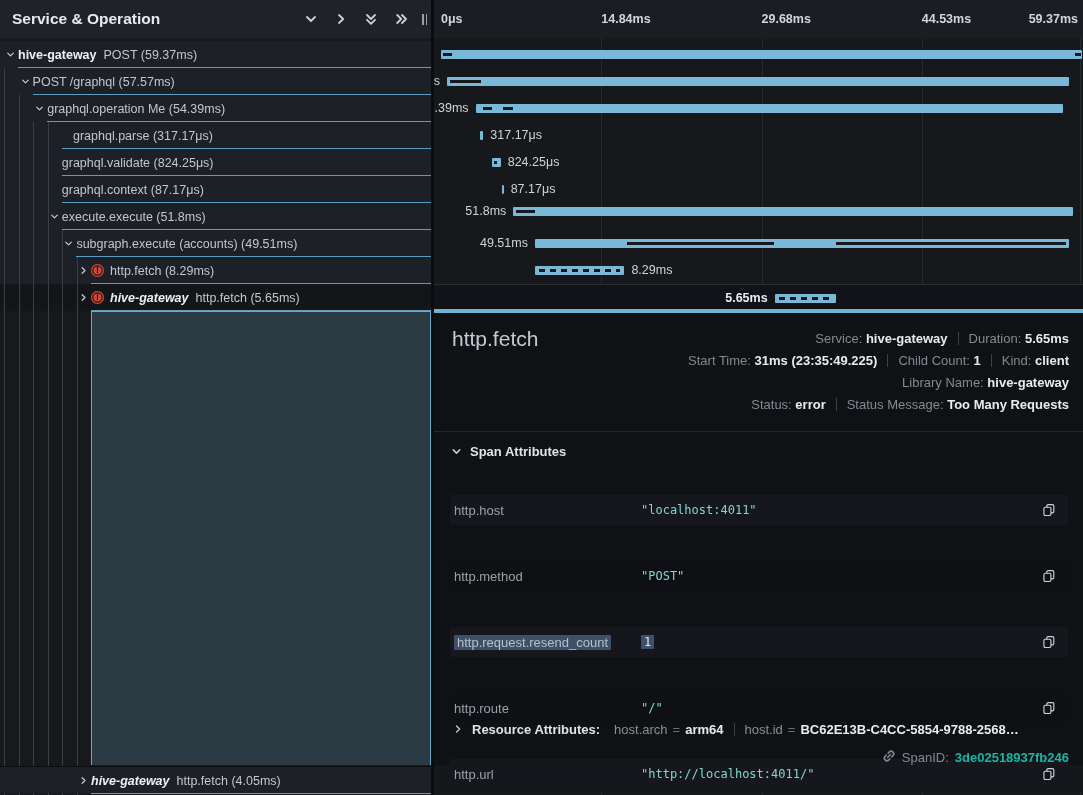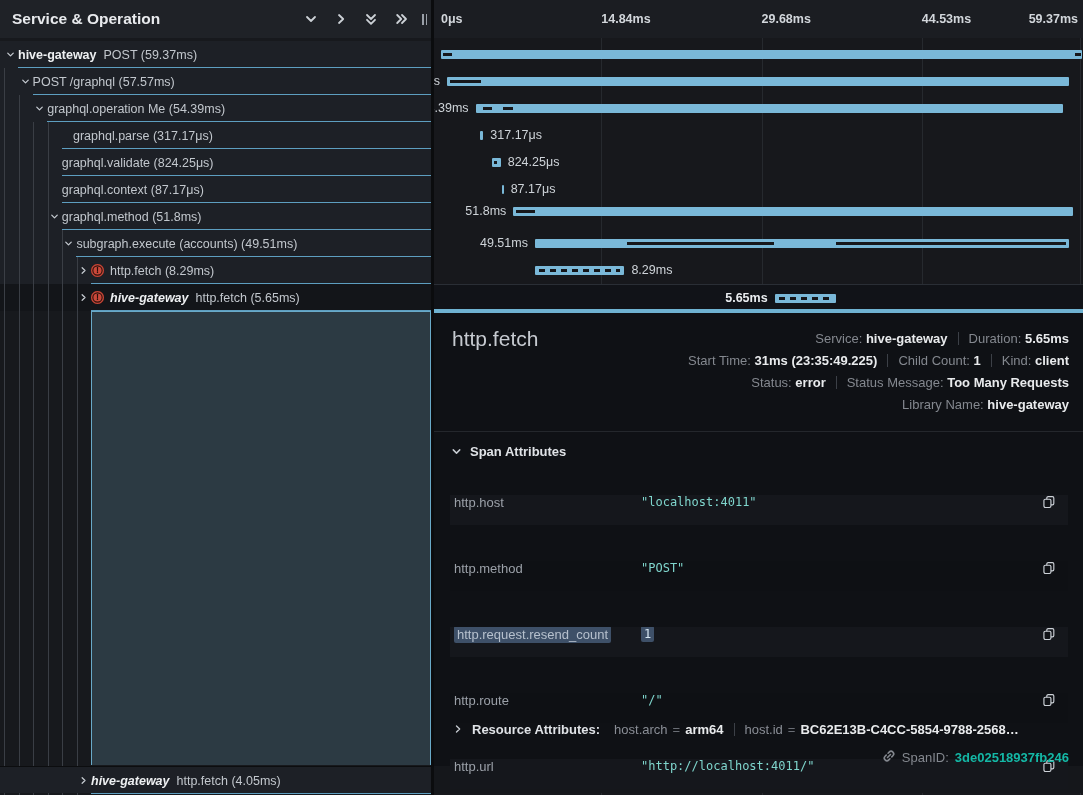--- a/index.html
+++ b/index.html
@@ -47,21 +47,21 @@
   
   #detail{position:absolute;left:0;top:311px;width:649px;height:455px;background:#0f1115;border-top:2px solid #6fb2d1;}
   #d-title{position:absolute;left:18px;top:14px;font-size:21px;color:#c6cad0;}
   #d-meta{position:absolute;right:14px;top:15px;text-align:right;font-size:13px;line-height:22px;color:#84888f;}
   #d-meta b{color:#e9ebed;font-weight:bold;}
   .vsep{display:inline-block;width:1px;height:13px;background:#3c4047;margin:0 10px;vertical-align:-2px;}
   #d-attrs{position:absolute;left:0;top:118px;width:649px;border-top:1px solid #24272c;}
   #d-attrs-head{display:flex;align-items:center;gap:7px;margin:12px 0 8px 16px;font-size:13px;font-weight:bold;color:#dfe2e6;cursor:pointer;}
   #d-attrs-head .chev{color:#c6cbd1;display:flex;}
   #attr-table{margin:0 15px 0 16px;}
-  .arow{position:relative;height:30px;display:flex;font-size:13px;margin-top:36px;}
+  .arow{position:relative;height:30px;display:flex;align-items:center;font-size:13px;margin-top:36px;}
   .arow:nth-child(odd){background:#15171c;}
   .arow:nth-child(even){background:#0e1014;}
   .akey{flex:0 0 191px;padding-left:4px;color:#9ba0a8;overflow:hidden;text-overflow:ellipsis;white-space:nowrap;}
   .aval{flex:1 1 auto;font-family:"DejaVu Sans Mono",monospace;font-size:12px;color:#7fd6cd;white-space:nowrap;overflow:hidden;}
   .aval.num{color:#8a88f0;}
   .akey .hl,.aval .hl{background:#3e5068;border-radius:2px;padding:1px 3px;}
   .akey .hl{color:#b6c0cd;}
   .aval .hl{color:#d6e6f2;}
   .acopy{flex:0 0 auto;margin-right:12px;color:#cdd2d8;cursor:pointer;display:flex;}
   #d-resource{position:absolute;left:18px;top:402px;height:28px;display:flex;align-items:center;font-size:13px;color:#dfe2e6;cursor:pointer;white-space:nowrap;}
@@ -122,21 +122,21 @@
           <span class="tchev"></span>
           <span class="opname">graphql.context (87.17μs)</span>
           <div class="bline" style="left: 61.8px;"></div>
         </div>
         <div class="trow" style="top: 203px; padding-left: 48.8px;">
           <span class="tchev">
             <svg width="11" height="11" viewBox="0 0 16 16" fill="none" stroke="currentColor" stroke-width="1.8" stroke-linecap="round" stroke-linejoin="round">
               <path d="M4 6l4 4 4-4"></path>
             </svg>
           </span>
-          <span class="opname">graphql.method (51.8ms)</span>
+          <span class="opname">execute.execute (51.8ms)</span>
           <div class="bline" style="left: 61.8px;"></div>
         </div>
         <div class="trow" style="top: 230px; padding-left: 63.4px;">
           <span class="tchev">
             <svg width="11" height="11" viewBox="0 0 16 16" fill="none" stroke="currentColor" stroke-width="1.8" stroke-linecap="round" stroke-linejoin="round">
               <path d="M4 6l4 4 4-4"></path>
             </svg>
           </span>
           <span class="opname">subgraph.execute (accounts) (49.51ms)</span>
           <div class="bline" style="left: 76.4px;"></div>
@@ -286,22 +286,22 @@
           <div class="stripe"></div>
         </div>
         <span class="blabel" style="right: 65.9783px; text-decoration: underline;">4.05ms</span>
       </div>
 
     <div id="detail">
       <div id="d-title">http.fetch</div>
       <div id="d-meta">
           <div class="mline"><span class="mlab">Service: </span><b class="mval">hive-gateway</b><span class="vsep"></span><span class="mlab">Duration: </span><b class="mval">5.65ms</b></div>
           <div class="mline"><span class="mlab">Start Time: </span><b class="mval">31ms (23:35:49.225)</b><span class="vsep"></span><span class="mlab">Child Count: </span><b class="mval">1</b><span class="vsep"></span><span class="mlab">Kind: </span><b class="mval">client</b></div>
+          <div class="mline"><span class="mlab">Library Name: </span><b class="mval">hive-gateway</b></div>
           <div class="mline"><span class="mlab">Status: </span><b class="mval">error</b><span class="vsep"></span><span class="mlab">Status Message: </span><b class="mval">Too Many Requests</b></div>
-          <div class="mline"><span class="mlab">Library Name: </span><b class="mval">hive-gateway</b></div>
         </div>
       <div id="d-attrs">
         <div id="d-attrs-head">
           <span class="chev">
               <svg width="13" height="13" viewBox="0 0 16 16" fill="none" stroke="currentColor" stroke-width="1.8" stroke-linecap="round" stroke-linejoin="round">
                 <path d="M4 6l4 4 4-4"></path>
               </svg>
             </span>
           <span>Span Attributes</span>
         </div>

